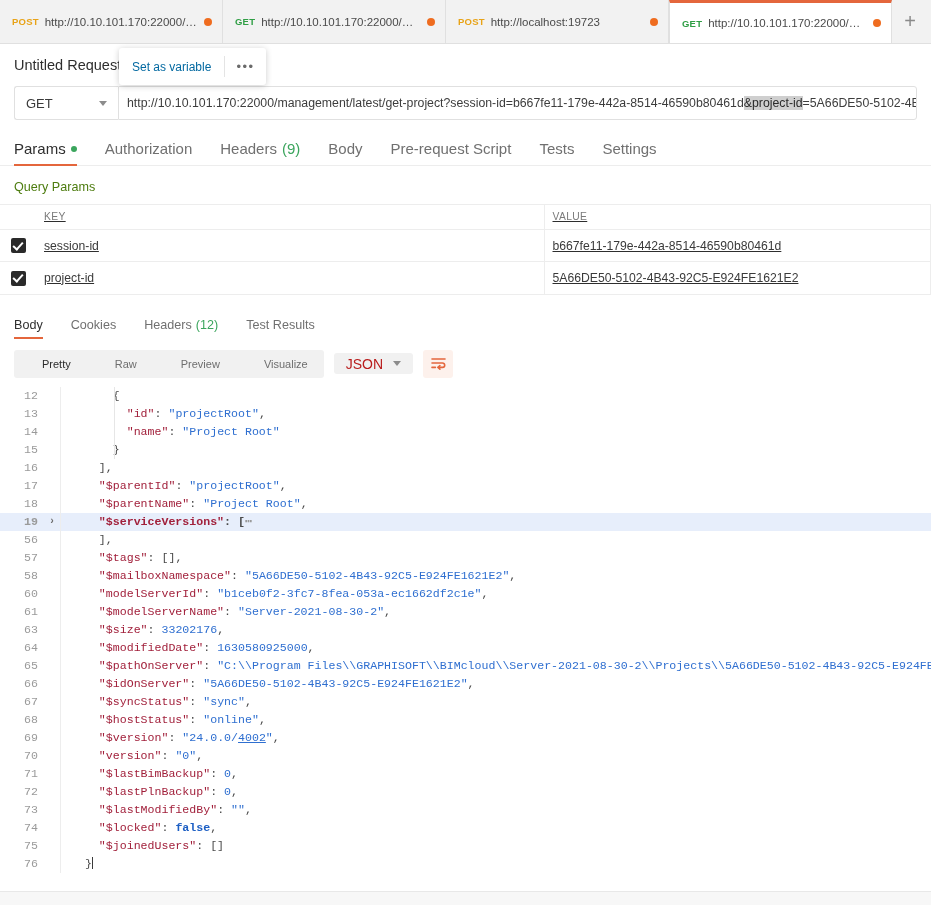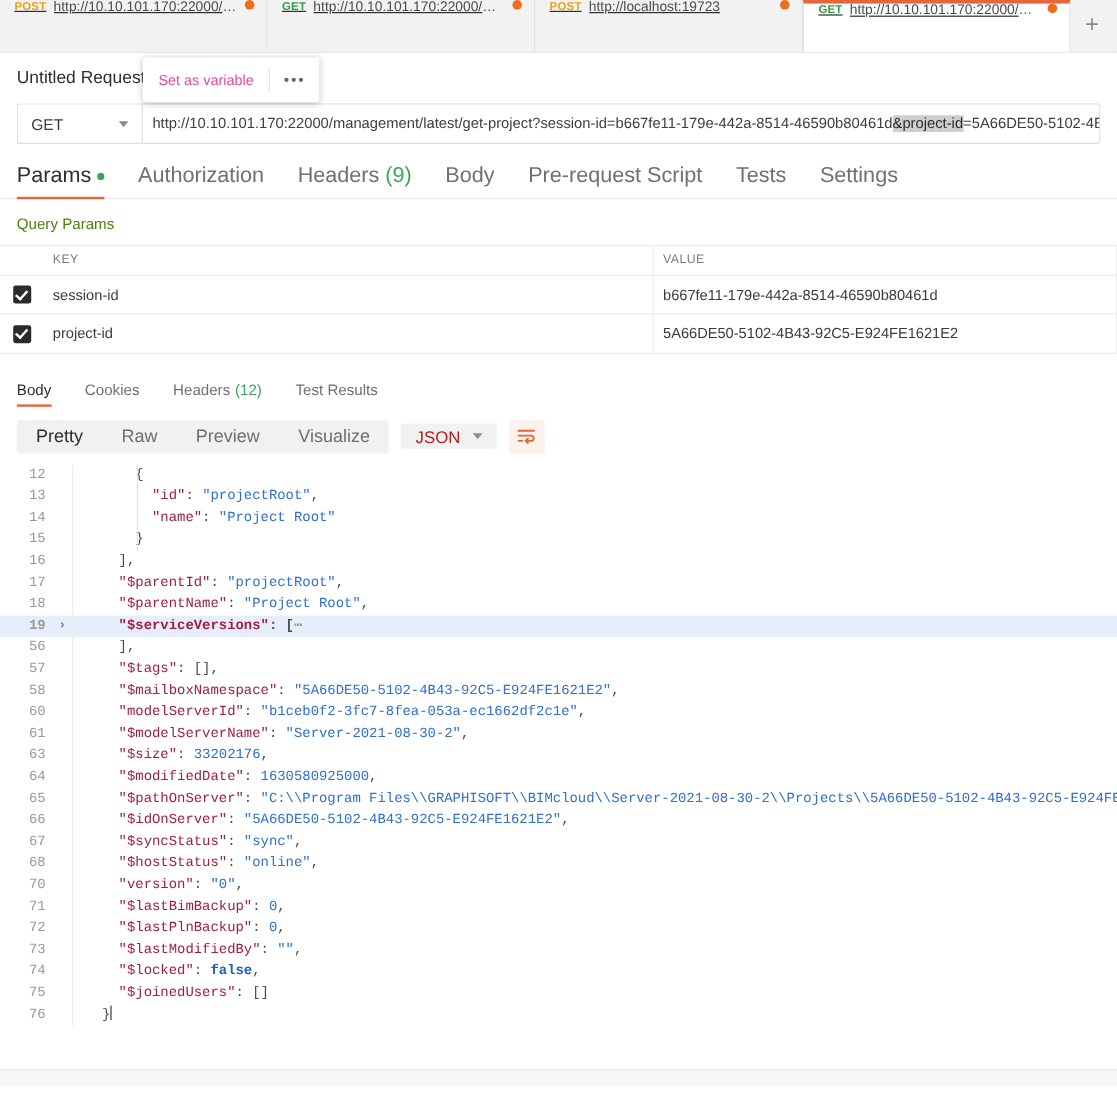--- a/index.html
+++ b/index.html
@@ -16,29 +16,28 @@
   .tabbar {
     display: flex;
     align-items: stretch;
     height: 44px;
     background: #f2f2f2;
     border-bottom: 1px solid #e0e0e0;
   }
   .req-tab {
     position: relative;
     display: flex;
-    align-items: flex-start;
+    align-items: center;
     gap: 6px;
     padding: 0 10px 0 12px;
     min-width: 0;
     width: 223px;
     background: #f2f2f2;
     border-right: 1px solid #e0e0e0;
     cursor: pointer;
-    text-decoration: underline;
   }
   .req-tab.active {
     background: #ffffff;
     border-top: 3px solid #e4663c;
     border-right: 1px solid #e0e0e0;
     border-left: 1px solid #e0e0e0;
   }
   .req-method {
     font-size: 9.5px;
     font-weight: bold;
@@ -96,21 +95,21 @@
     background: #ffffff;
     border-radius: 3px;
     box-shadow: 0 1px 6px rgba(0,0,0,.20);
     z-index: 30;
   }
   .popover-item {
     display: flex;
     align-items: center;
     padding: 0 13px;
     font-size: 12px;
-    color: #ec4899;
+    color: #0369a1;
     cursor: pointer;
     white-space: nowrap;
   }
   .popover-sep { width: 1px; background: #e4e4e4; margin: 8px 0; }
   .popover-dots {
     display: flex;
     align-items: center;
     justify-content: center;
     padding: 0 11px;
     color: #6a6a6a;
@@ -171,21 +170,21 @@
     margin-top: 16px;
     height: 30px;
     border-bottom: 1px solid #ededed;
   }
   .rtab {
     position: relative;
     display: flex;
     align-items: center;
     gap: 5px;
     padding: 0 14px 8px 14px;
-    font-size: 18px;
+    font-size: 15px;
     color: #707070;
     cursor: pointer;
     white-space: nowrap;
   }
   .rtab:first-child { padding-left: 0; }
   .rtab.active { color: #2e2e2e; }
   .rtab.active::after {
     content: "";
     position: absolute;
     left: 0; right: 14px; bottom: -1px;
@@ -200,21 +199,21 @@
   }
   .cnt { color: #3ba55d; }
 
   .sectitle {
     padding: 14px 14px 10px 14px;
     font-size: 12.6px;
     color: #4d7c0f;
   }
 
   
-  .ptable { width: 100%; border-collapse: collapse; table-layout: fixed; }
+  .ptable { width: 100%; border-collapse: collapse; table-layout: fixed; text-decoration: underline; }
   .ptable th {
     text-align: left;
     font-size: 10.3px;
     font-weight: normal;
     color: #7a7a7a;
     letter-spacing: .35px;
     padding: 6px 8px 7px 8px;
     border-top: 1px solid #ededed;
     border-bottom: 1px solid #ededed;
     border-right: 1px solid #ededed;
@@ -296,24 +295,25 @@
     display: flex;
     align-items: center;
     background: #f1f1f1;
     border-radius: 3px;
     height: 28px;
   }
   .fmtbtn {
     padding: 0 16px;
     height: 40px;
     display: flex; align-items: center;
-    font-size: 15px;
+    font-size: 11px;
     color: #6e6e6e;
     cursor: pointer;
     white-space: nowrap;
+    margin-left: 12px;
   }
   .fmtbtn.active { color: #2b2b2b; }
   .jsonsel {
     display: flex;
     align-items: center;
     gap: 10px;
     height: 21px;
     padding: 0 12px;
     margin-left: 10px;
     background: #f1f1f1;
@@ -550,20 +550,21 @@
       <div class="cline"><div class="gutter">57</div><div class="fold"></div><div class="ctext">&nbsp;&nbsp;&nbsp;&nbsp;<span class="k">"$tags"</span><span class="p">:&nbsp;[],</span></div></div>
       <div class="cline"><div class="gutter">58</div><div class="fold"></div><div class="ctext">&nbsp;&nbsp;&nbsp;&nbsp;<span class="k">"$mailboxNamespace"</span><span class="p">:&nbsp;</span><span class="s">"5A66DE50-5102-4B43-92C5-E924FE1621E2"</span><span class="p">,</span></div></div>
       <div class="cline"><div class="gutter">60</div><div class="fold"></div><div class="ctext">&nbsp;&nbsp;&nbsp;&nbsp;<span class="k">"modelServerId"</span><span class="p">:&nbsp;</span><span class="s">"b1ceb0f2-3fc7-8fea-053a-ec1662df2c1e"</span><span class="p">,</span></div></div>
       <div class="cline"><div class="gutter">61</div><div class="fold"></div><div class="ctext">&nbsp;&nbsp;&nbsp;&nbsp;<span class="k">"$modelServerName"</span><span class="p">:&nbsp;</span><span class="s">"Server-2021-08-30-2"</span><span class="p">,</span></div></div>
       <div class="cline"><div class="gutter">63</div><div class="fold"></div><div class="ctext">&nbsp;&nbsp;&nbsp;&nbsp;<span class="k">"$size"</span><span class="p">:&nbsp;</span><span class="n">33202176</span><span class="p">,</span></div></div>
       <div class="cline"><div class="gutter">64</div><div class="fold"></div><div class="ctext">&nbsp;&nbsp;&nbsp;&nbsp;<span class="k">"$modifiedDate"</span><span class="p">:&nbsp;</span><span class="n">1630580925000</span><span class="p">,</span></div></div>
       <div class="cline"><div class="gutter">65</div><div class="fold"></div><div class="ctext">&nbsp;&nbsp;&nbsp;&nbsp;<span class="k">"$pathOnServer"</span><span class="p">:&nbsp;</span><span class="s">"C:\\Program&nbsp;Files\\GRAPHISOFT\\BIMcloud\\Server-2021-08-30-2\\Projects\\5A66DE50-5102-4B43-92C5-E924FE1621E2"</span></div></div>
       <div class="cline"><div class="gutter">66</div><div class="fold"></div><div class="ctext">&nbsp;&nbsp;&nbsp;&nbsp;<span class="k">"$idOnServer"</span><span class="p">:&nbsp;</span><span class="s">"5A66DE50-5102-4B43-92C5-E924FE1621E2"</span><span class="p">,</span></div></div>
       <div class="cline"><div class="gutter">67</div><div class="fold"></div><div class="ctext">&nbsp;&nbsp;&nbsp;&nbsp;<span class="k">"$syncStatus"</span><span class="p">:&nbsp;</span><span class="s">"sync"</span><span class="p">,</span></div></div>
       <div class="cline"><div class="gutter">68</div><div class="fold"></div><div class="ctext">&nbsp;&nbsp;&nbsp;&nbsp;<span class="k">"$hostStatus"</span><span class="p">:&nbsp;</span><span class="s">"online"</span><span class="p">,</span></div></div>
+      <div class="cline"><div class="gutter">69</div><div class="fold"></div><div class="ctext">&nbsp;&nbsp;&nbsp;&nbsp;<span class="k">"$version"</span><span class="p">:&nbsp;</span><span class="s">"24.0.0/</span><span class="s u">4002</span><span class="s">"</span><span class="p">,</span></div></div>
       <div class="cline"><div class="gutter">70</div><div class="fold"></div><div class="ctext">&nbsp;&nbsp;&nbsp;&nbsp;<span class="k">"version"</span><span class="p">:&nbsp;</span><span class="s">"0"</span><span class="p">,</span></div></div>
       <div class="cline"><div class="gutter">71</div><div class="fold"></div><div class="ctext">&nbsp;&nbsp;&nbsp;&nbsp;<span class="k">"$lastBimBackup"</span><span class="p">:&nbsp;</span><span class="n">0</span><span class="p">,</span></div></div>
       <div class="cline"><div class="gutter">72</div><div class="fold"></div><div class="ctext">&nbsp;&nbsp;&nbsp;&nbsp;<span class="k">"$lastPlnBackup"</span><span class="p">:&nbsp;</span><span class="n">0</span><span class="p">,</span></div></div>
       <div class="cline"><div class="gutter">73</div><div class="fold"></div><div class="ctext">&nbsp;&nbsp;&nbsp;&nbsp;<span class="k">"$lastModifiedBy"</span><span class="p">:&nbsp;</span><span class="s">""</span><span class="p">,</span></div></div>
       <div class="cline"><div class="gutter">74</div><div class="fold"></div><div class="ctext">&nbsp;&nbsp;&nbsp;&nbsp;<span class="k">"$locked"</span><span class="p">:&nbsp;</span><span class="b">false</span><span class="p">,</span></div></div>
       <div class="cline"><div class="gutter">75</div><div class="fold"></div><div class="ctext">&nbsp;&nbsp;&nbsp;&nbsp;<span class="k">"$joinedUsers"</span><span class="p">:&nbsp;[]</span></div></div>
       <div class="cline"><div class="gutter">76</div><div class="fold"></div><div class="ctext">&nbsp;&nbsp;<span class="p">}</span><span class="caret-bar"></span></div></div>
     </div>
   <div class="bottombar"></div>
 </div>

